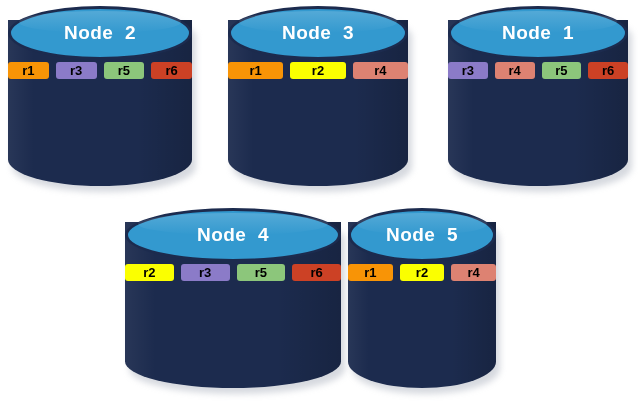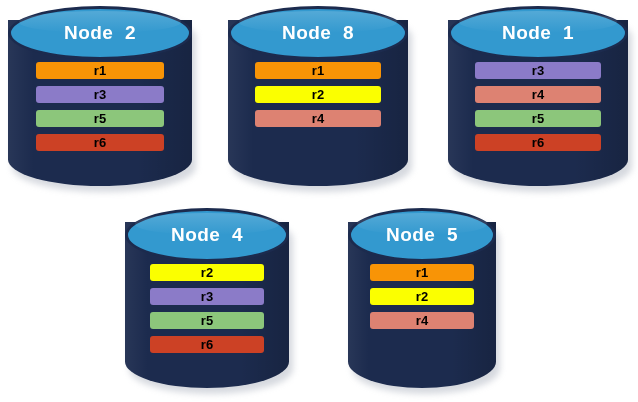--- a/index.html
+++ b/index.html
@@ -90,21 +90,21 @@
     letter-spacing: 0.5px;
     white-space: pre;
     z-index: 4;
   }
   .bars {
     position: absolute;
     left: 0;
     right: 0;
     top: 56px;
     display: flex;
-    flex-direction: column;
+    flex-direction: row;
     align-items: center;
     gap: 7px;
     z-index: 3;
   }
   .bar {
     width: 70%;
     height: 17px;
     border-radius: 3px;
     text-align: center;
     line-height: 17px;
@@ -131,42 +131,42 @@
         <div class="bar" style="background: rgb(140, 198, 123);">r5</div>
         <div class="bar" style="background: rgb(204, 65, 37);">r6</div>
       </div>
     </div>
     <div class="node" style="left: 228px; top: 6px; width: 180px; height: 180px;">
       <div class="cyl-shadow"></div>
       <div class="cyl-body" style="background: rgb(28, 43, 78);"></div>
       <div class="cyl-side-shade"></div>
       <div class="cyl-top" style="background: rgb(51, 153, 207);"></div>
       <div class="cyl-top-gloss"></div>
-      <div class="node-label">Node  8</div>
+      <div class="node-label">Node  3</div>
       <div class="bars">
         <div class="bar" style="background: rgb(248, 148, 6);">r1</div>
         <div class="bar" style="background: rgb(251, 255, 0);">r2</div>
         <div class="bar" style="background: rgb(221, 130, 114);">r4</div>
       </div>
     </div>
     <div class="node" style="left: 448px; top: 6px; width: 180px; height: 180px;">
       <div class="cyl-shadow"></div>
       <div class="cyl-body" style="background: rgb(28, 43, 78);"></div>
       <div class="cyl-side-shade"></div>
       <div class="cyl-top" style="background: rgb(51, 153, 207);"></div>
       <div class="cyl-top-gloss"></div>
       <div class="node-label">Node  1</div>
       <div class="bars">
         <div class="bar" style="background: rgb(139, 123, 200);">r3</div>
         <div class="bar" style="background: rgb(221, 130, 114);">r4</div>
         <div class="bar" style="background: rgb(140, 198, 123);">r5</div>
         <div class="bar" style="background: rgb(204, 65, 37);">r6</div>
       </div>
     </div>
-    <div class="node" style="left: 125px; top: 208px; width: 164px; height: 180px;">
+    <div class="node" style="left: 125px; top: 208px; width: 216px; height: 180px;">
       <div class="cyl-shadow"></div>
       <div class="cyl-body" style="background: rgb(28, 43, 78);"></div>
       <div class="cyl-side-shade"></div>
       <div class="cyl-top" style="background: rgb(51, 153, 207);"></div>
       <div class="cyl-top-gloss"></div>
       <div class="node-label">Node  4</div>
       <div class="bars">
         <div class="bar" style="background: rgb(251, 255, 0);">r2</div>
         <div class="bar" style="background: rgb(139, 123, 200);">r3</div>
         <div class="bar" style="background: rgb(140, 198, 123);">r5</div>

